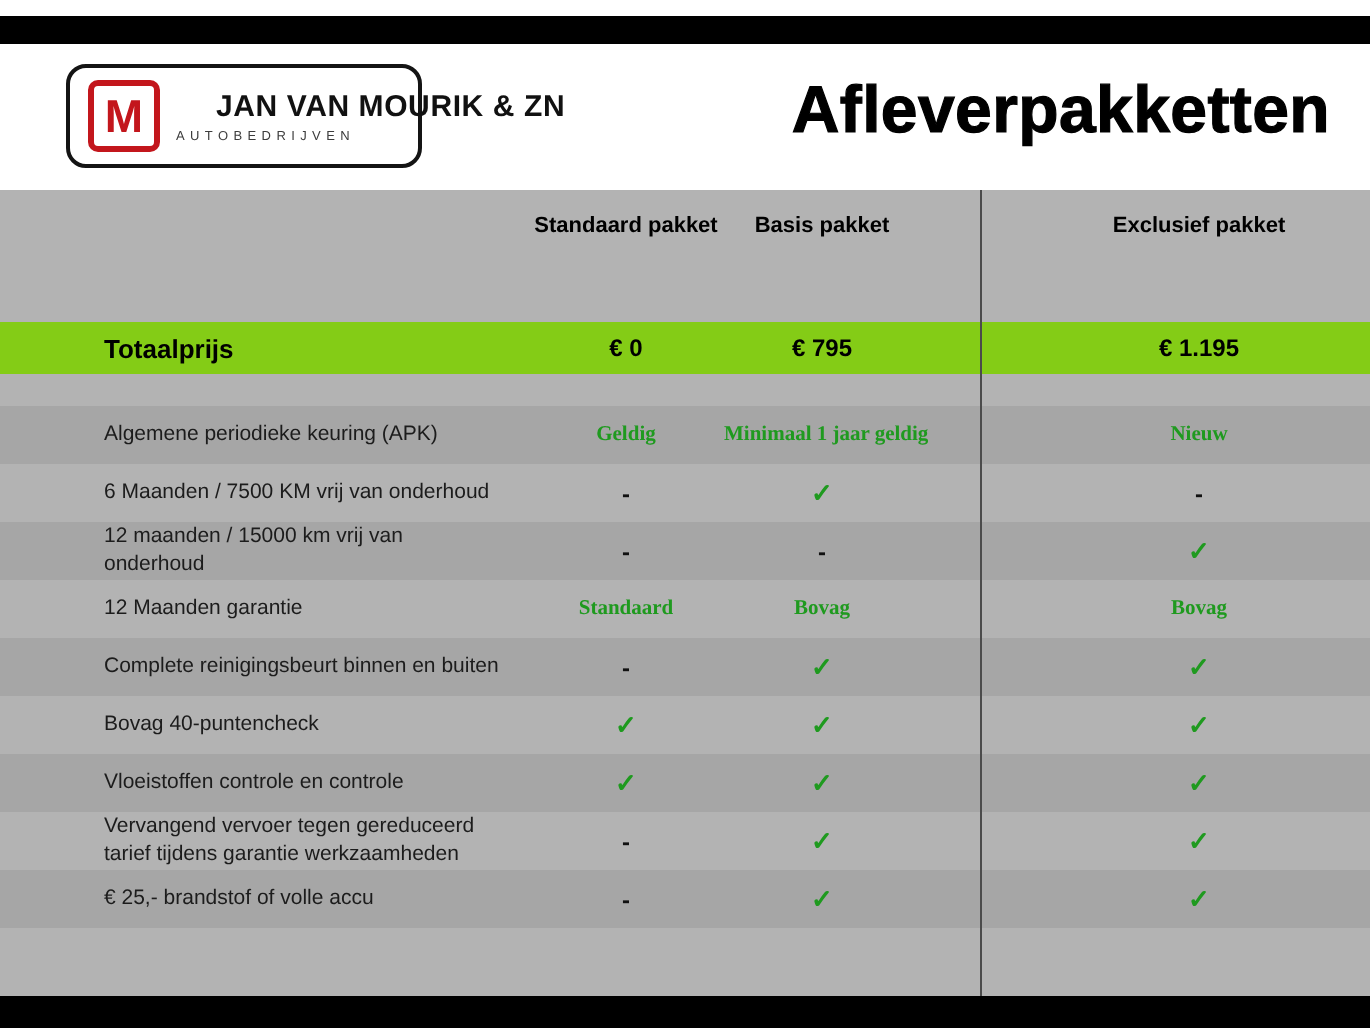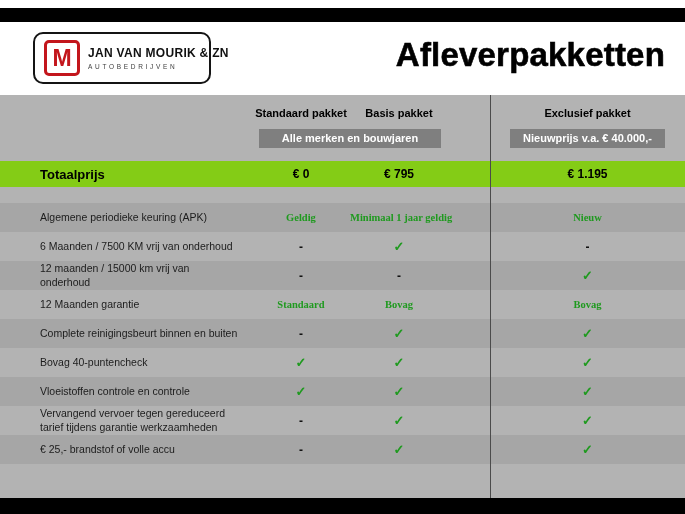--- a/index.html
+++ b/index.html
@@ -37,21 +37,21 @@
     padding: 4px 9px;
   }
   .logo-mark {
     width: 36px; height: 36px; flex: 0 0 36px;
     border: 3px solid var(--logo-red); border-radius: 5px;
     color: var(--logo-red);
     display: flex; align-items: center; justify-content: center;
     font-size: 23px; font-weight: bold;
   }
   .logo-text { display: flex; flex-direction: column; }
-  .brand-name { font-size: 12px; font-weight: bold; color: #111; letter-spacing: 0.3px; white-space: nowrap; }
+  .brand-name { font-size: 15px; font-weight: bold; color: #111; letter-spacing: 0.3px; white-space: nowrap; margin-left: 20px; }
   .brand-sub { font-size: 6.5px; letter-spacing: 2.7px; color: #3d3d3d; margin-top: 3px; white-space: nowrap; }
   .title {
     position: absolute; left: 240px; right: 20px; top: 15px;
     text-align: right;
     font-size: 33px; font-weight: bold; color: #000;
     -webkit-text-stroke: 0.6px #000;
     letter-spacing: 0.2px;
     line-height: 1.1;
   }
 
@@ -65,20 +65,21 @@
     position: absolute; left: 490px; top: 0;
     width: 1px; height: 100%;
     background: #4b4b4b;
     z-index: 5;
   }
   .row-grid {
     display: grid;
     grid-template-columns: 252px 98px 98px 42px 195px;
     align-items: center;
     width: 100%;
+    padding-left: 12px;
   }
   .cell { text-align: center; }
   .cell.label { text-align: left; padding-left: 40px; padding-right: 10px; }
 
   .col-headers { position: absolute; top: 12px; left: 0; }
   .colhead { font-weight: bold; font-size: 11px; color: #000; white-space: nowrap; }
 
   .badges { position: absolute; top: 34px; left: 0; width: 100%; height: 20px; }
   .badge {
     position: absolute;
@@ -130,24 +131,20 @@
     <div class="divider"></div>
 
     <div class="col-headers row-grid">
       <div class="cell label"></div>
       <div class="cell colhead">Standaard pakket</div>
       <div class="cell colhead">Basis pakket</div>
       <div class="cell"></div>
       <div class="cell colhead">Exclusief pakket</div>
     </div>
 
-    <div class="badges">
-      <div class="badge badge-left">Alle merken en bouwjaren</div>
-      <div class="badge badge-right">Nieuwprijs v.a. € 40.000,-</div>
-    </div>
 
     <div class="price-row row-grid">
       <div class="cell label price-label">Totaalprijs</div>
       <div class="cell price-val">€ 0</div>
       <div class="cell price-val">€ 795</div>
       <div class="cell"></div>
       <div class="cell price-val">€ 1.195</div>
     </div>
 
     <div class="data-rows" id="data-rows">

